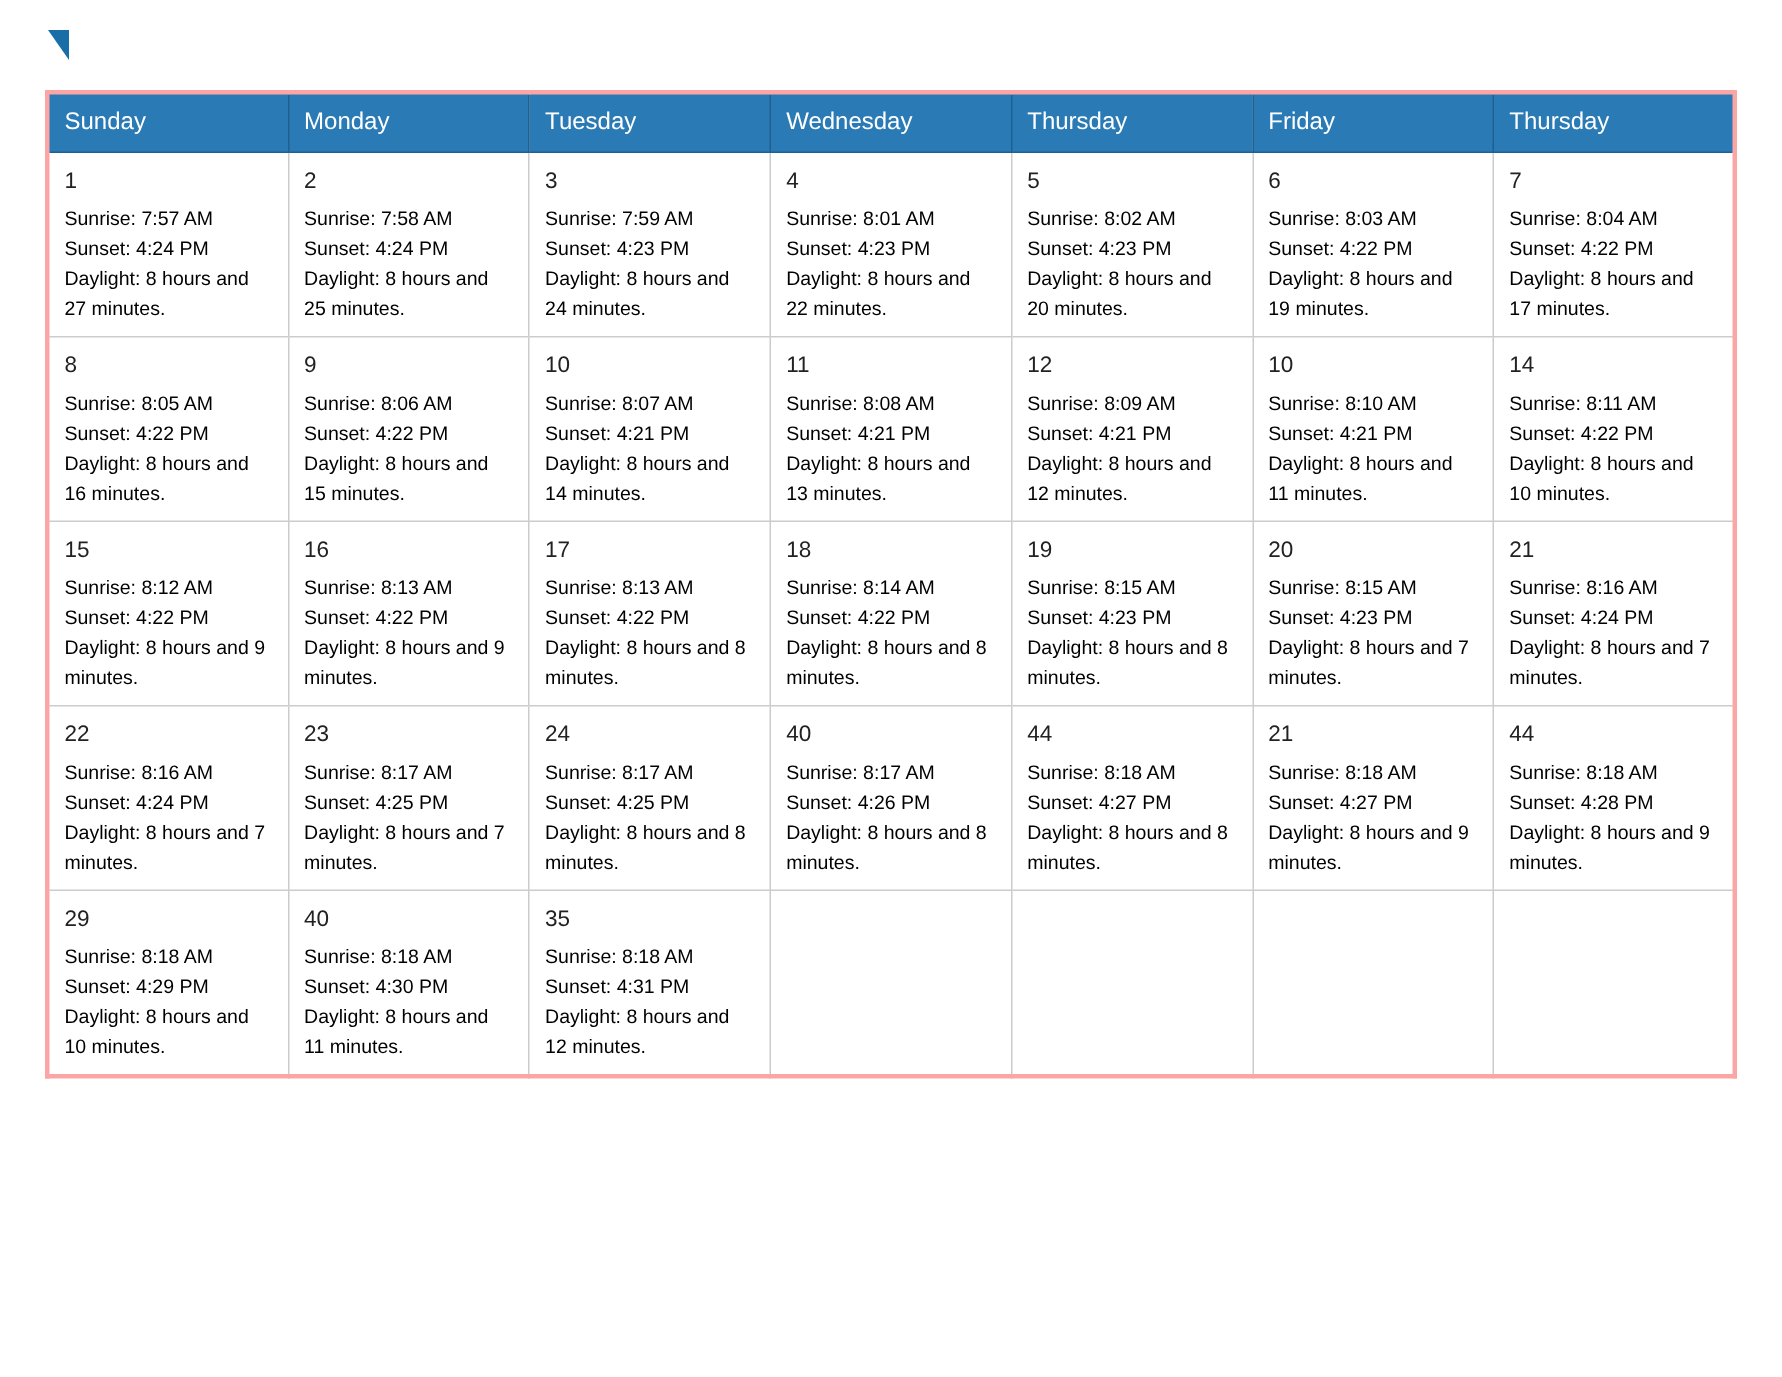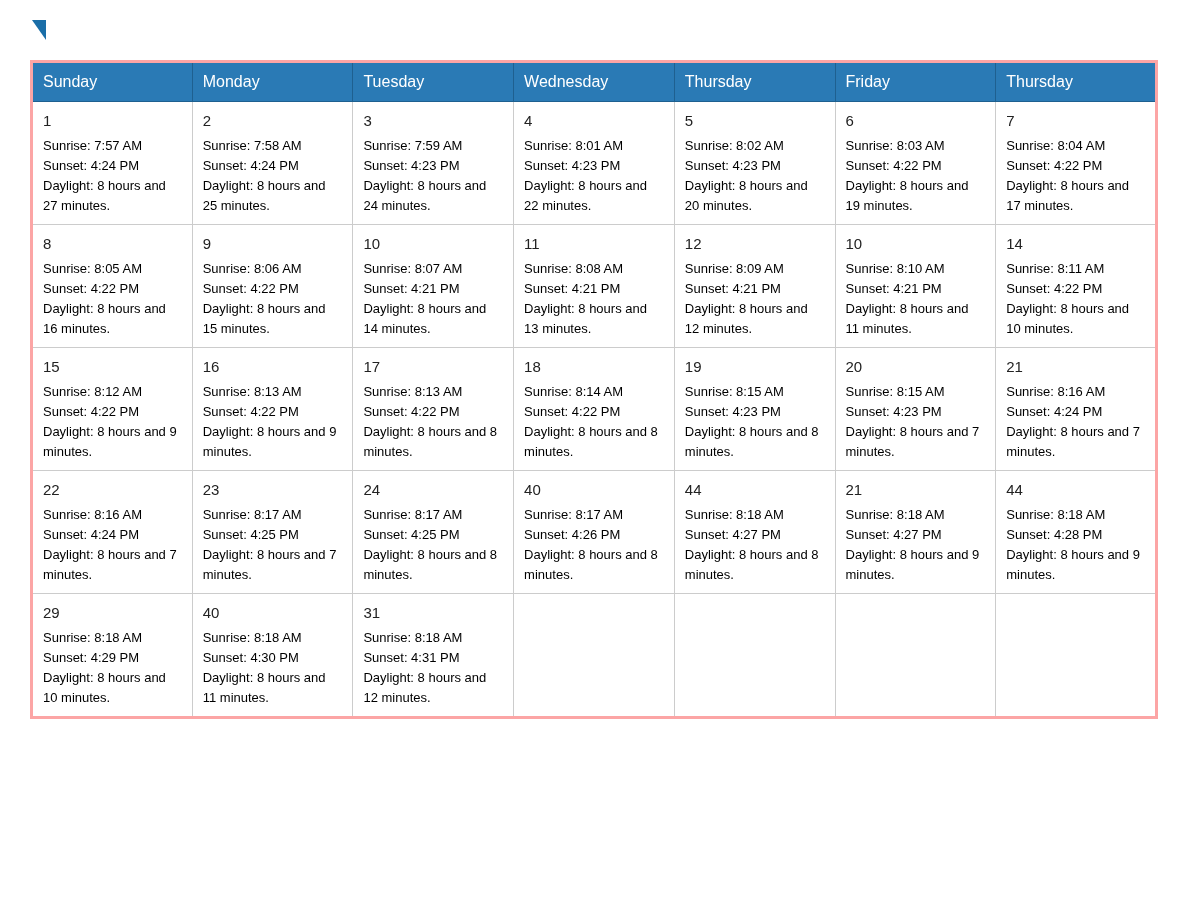--- a/index.html
+++ b/index.html
@@ -253,21 +253,21 @@
       <tr>
         <td>
           <span class="day-number">29</span>
           <div class="day-info">Sunrise: 8:18 AM<br>Sunset: 4:29 PM<br>Daylight: 8 hours and 10 minutes.</div>
         </td>
         <td>
           <span class="day-number">40</span>
           <div class="day-info">Sunrise: 8:18 AM<br>Sunset: 4:30 PM<br>Daylight: 8 hours and 11 minutes.</div>
         </td>
         <td>
-          <span class="day-number">31</span>
+          <span class="day-number">35</span>
           <div class="day-info">Sunrise: 8:18 AM<br>Sunset: 4:31 PM<br>Daylight: 8 hours and 12 minutes.</div>
         </td>
         <td class="empty-cell"></td>
         <td class="empty-cell"></td>
         <td class="empty-cell"></td>
         <td class="empty-cell"></td>
       </tr>
     </tbody>
 </table>
 

